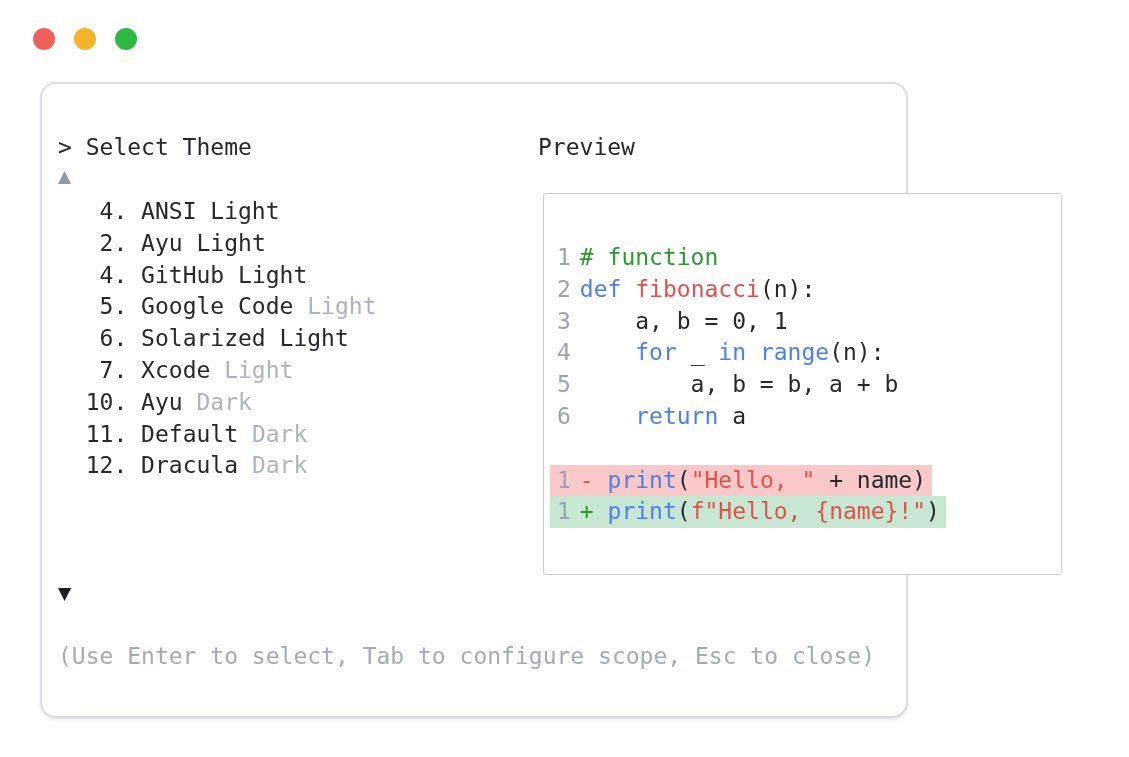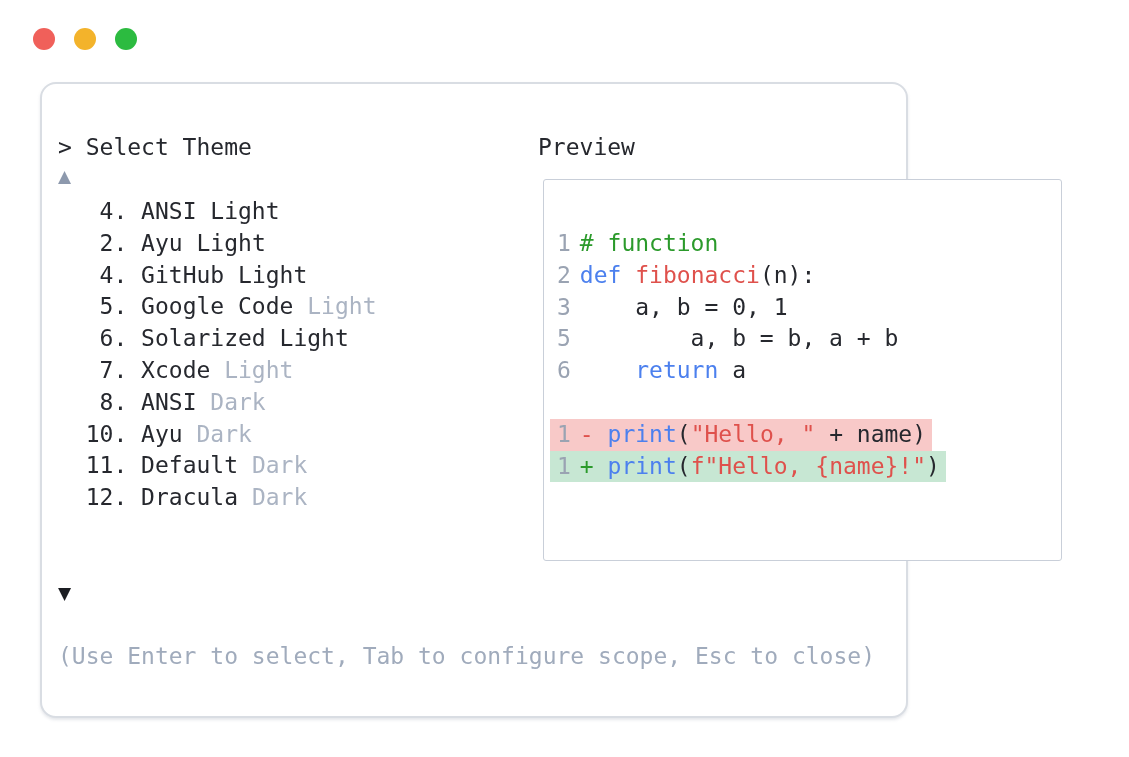--- a/index.html
+++ b/index.html
@@ -46,21 +46,21 @@
   .theme-row.selected .row-suffix { color: var(--selGreen, #30a44c); }
 
   .help {
     position: absolute; left: 16px; top: 557px;
     font-size: 23px; line-height: 31.8px; color: var(--helpText, #a0abbc);
     white-space: pre;
   }
 
   
   .preview-box {
-    position: absolute; left: 501px; top: 95px; width: 519px; height: 382px;
+    position: absolute; left: 501px; top: 109px; width: 519px; height: 382px;
     border: 1.5px solid var(--previewBorder, #c9cfd9);
     border-radius: 3px; background: #ffffff; overflow: hidden;
   }
   #code { padding: 48px 0 0 13px; }
   .code-line { font-size: 23px; line-height: 31.8px; height: 31.8px; white-space: pre;
                color: var(--dark, #26282e); }
   .code-line .ln { display: inline-block; width: 1ch; margin-right: 9px;
                    text-align: right; color: var(--lnGray, #9aa3b2); }
   .code-line.diff-del, .code-line.diff-add {
     width: fit-content; margin-left: -7px; padding: 0 6px 0 7px;
@@ -89,37 +89,37 @@
 
   <div class="scroll scroll-up">▲</div>
 
   <div id="theme-list">
       <div class="theme-row"><span class="marker">  </span><span class="row-label"> 4. ANSI</span><span class="row-suffix"> Light</span></div>
       <div class="theme-row"><span class="marker">  </span><span class="row-label"> 2. Ayu</span><span class="row-suffix"> Light</span></div>
       <div class="theme-row"><span class="marker">  </span><span class="row-label"> 4. GitHub</span><span class="row-suffix"> Light</span></div>
       <div class="theme-row"><span class="marker">  </span><span class="row-label"> 5. Google Code</span><span class="row-suffix dim"> Light</span></div>
       <div class="theme-row"><span class="marker">  </span><span class="row-label"> 6. Solarized</span><span class="row-suffix"> Light</span></div>
       <div class="theme-row"><span class="marker">  </span><span class="row-label"> 7. Xcode</span><span class="row-suffix dim"> Light</span></div>
-      <div class="theme-row"><span class="marker">  </span><span class="row-label"> 8. ANSI</span><span class="row-suffix dim"> Dark</span></div>
       <div class="theme-row"><span class="marker">  </span><span class="row-label">10. Ayu</span><span class="row-suffix dim"> Dark</span></div>
       <div class="theme-row"><span class="marker">  </span><span class="row-label">11. Default</span><span class="row-suffix dim"> Dark</span></div>
       <div class="theme-row"><span class="marker">  </span><span class="row-label">12. Dracula</span><span class="row-suffix dim"> Dark</span></div>
     </div>
 
   <div class="scroll scroll-down">▼</div>
 
   <div class="help">(Use Enter to select, Tab to configure scope, Esc to close)</div>
 
   <div class="preview-label">Preview</div>
 
   <div class="preview-box">
     <div id="code">
         <div class="code-line"><span class="ln">1</span><span class="tk-comment"># function</span></div>
         <div class="code-line"><span class="ln">2</span><span class="tk-keyword">def</span><span class="tk-plain"> </span><span class="tk-function">fibonacci</span><span class="tk-plain">(n):</span></div>
         <div class="code-line"><span class="ln">3</span><span class="tk-plain">    a, b = 0, 1</span></div>
+        <div class="code-line"><span class="ln">4</span><span class="tk-plain">    </span><span class="tk-keyword">for</span><span class="tk-plain"> _ </span><span class="tk-keyword">in</span><span class="tk-plain"> </span><span class="tk-keyword">range</span><span class="tk-plain">(n):</span></div>
         <div class="code-line"><span class="ln">5</span><span class="tk-plain">        a, b = b, a + b</span></div>
         <div class="code-line"><span class="ln">6</span><span class="tk-plain">    </span><span class="tk-keyword">return</span><span class="tk-plain"> a</span></div>
         <div class="code-line"><span class="ln"></span></div>
         <div class="code-line diff-del"><span class="ln">1</span><span class="tk-del">- </span><span class="tk-keyword">print</span><span class="tk-plain">(</span><span class="tk-string">"Hello, "</span><span class="tk-plain"> + name)</span></div>
         <div class="code-line diff-add"><span class="ln">1</span><span class="tk-add">+ </span><span class="tk-keyword">print</span><span class="tk-plain">(</span><span class="tk-string">f"Hello, {name}!"</span><span class="tk-plain">)</span></div>
       </div>
   </div>
 
 </div>
 

